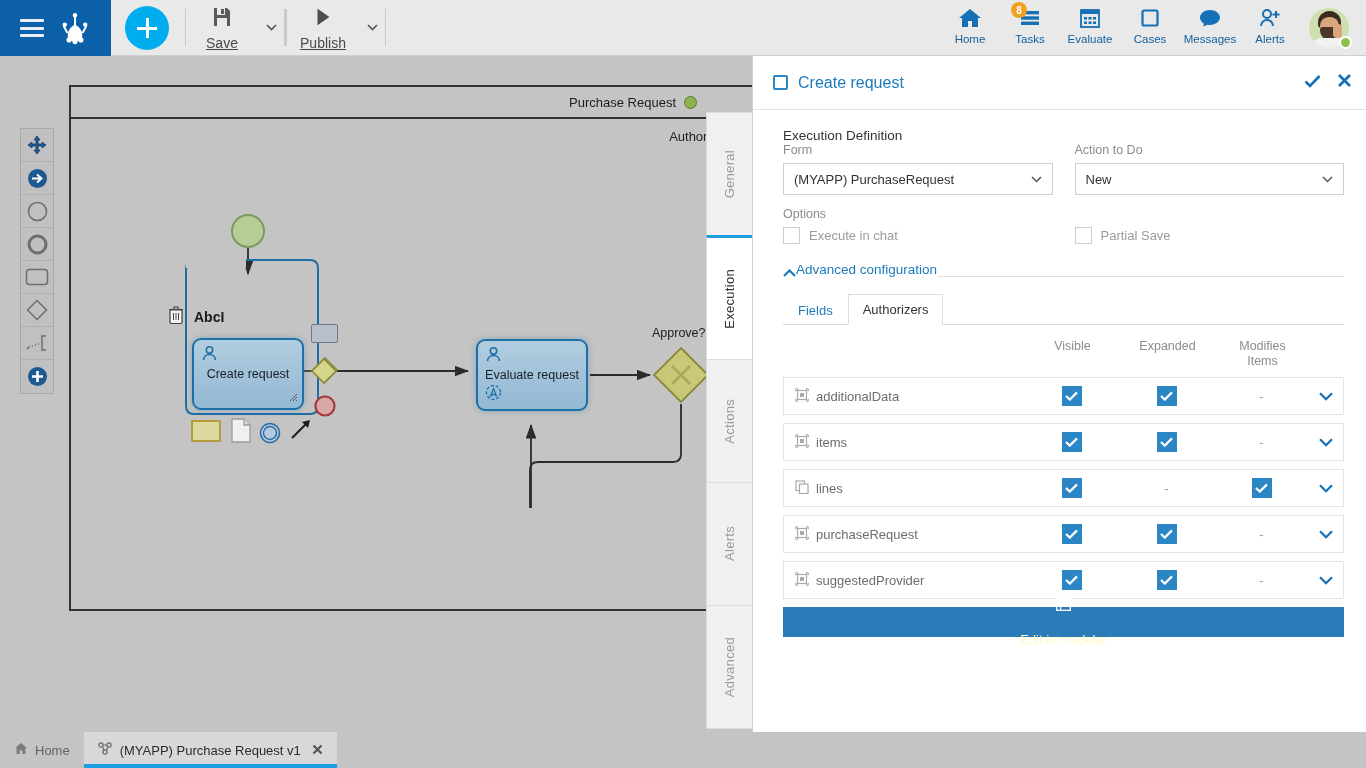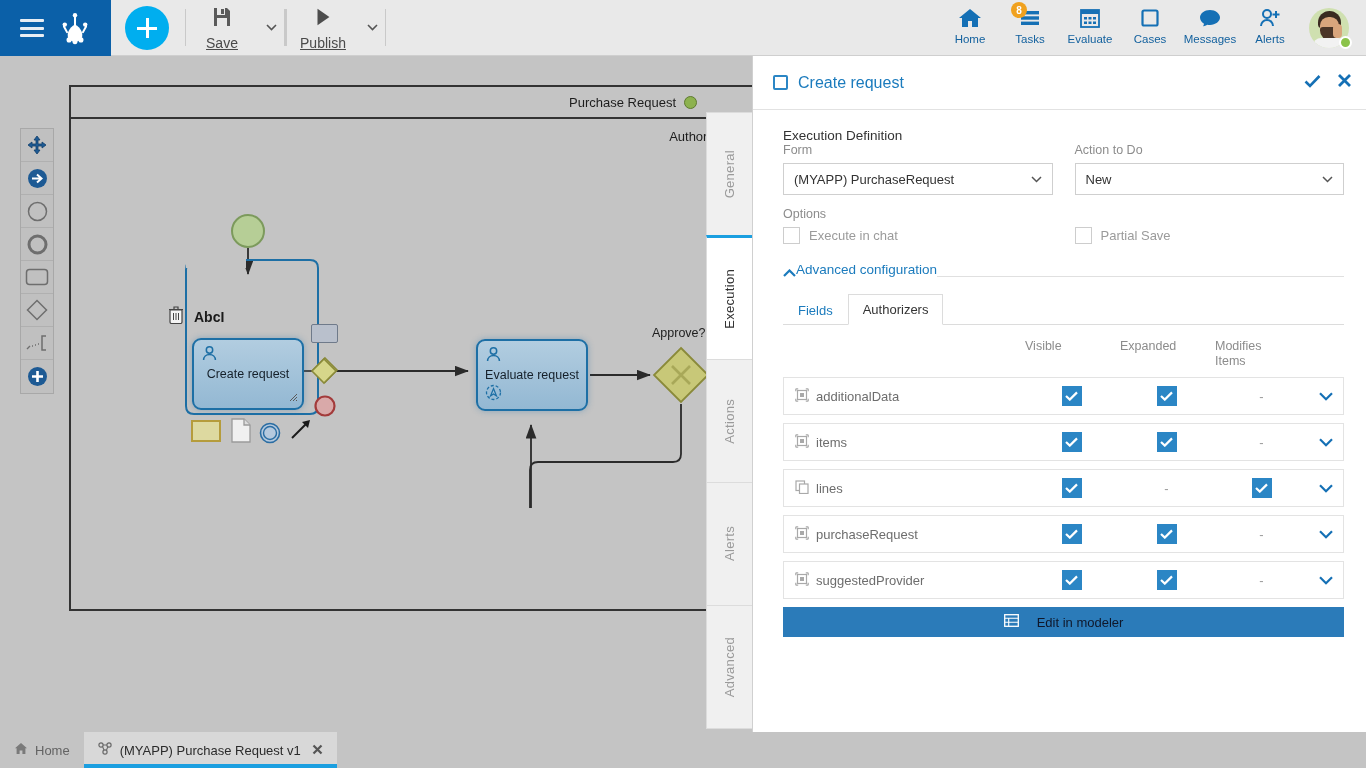--- a/index.html
+++ b/index.html
@@ -177,37 +177,37 @@
   .tab {
     padding: 7px 14px 7px; font-size: 13px; cursor: pointer;
     border: 1px solid transparent; border-bottom: none; position: relative; top: 1px;
   }
   .tab.inactive { color: #1b7bbd; }
   .tab.active { color: #333; background: #fff; border-color: #dcdcdc; border-bottom: 1px solid #fff; }
 
   .ctable { margin-top: 14px; }
   .chead { display: flex; font-size: 12.5px; color: #8c8c8c; padding-bottom: 8px; }
   .chead .cname { flex: 1; }
-  .chead .col { width: 95px; line-height: 15px; }
+  .chead .col { width: 95px; text-align: center; line-height: 15px; }
   .chead .ccaret { width: 34px; }
 
   .crow {
     display: flex; align-items: center; height: 38px; margin-bottom: 8px;
     border: 1px solid #e3e3e3; background: #fff;
   }
   .crow .cname { flex: 1; display: flex; align-items: center; gap: 7px; padding-left: 11px; font-size: 13px; color: #6d6d6d; }
   .crow .col { width: 95px; display: flex; align-items: center; justify-content: center; }
   .crow .ccaret { width: 34px; display: flex; align-items: center; justify-content: center; cursor: pointer; color: #1570b5; }
   .cbx { width: 20px; height: 20px; background: #2b86c5; display: flex; align-items: center; justify-content: center; cursor: pointer; }
   .dash { color: #9b9b9b; font-size: 13px; }
 
   .editbtn {
-    margin-top: 4px; height: 30px; background: #2b7bb9; color: #0f172a;
+    margin-top: 4px; height: 30px; background: #2b7bb9; color: #fef9c3;
     display: flex; align-items: center; justify-content: center; gap: 18px;
-    font-size: 13px; cursor: pointer; width: 100%;
+    font-size: 13px; cursor: pointer; width: 100%; flex-direction: column;
   }
 
   
   .vtabs { position: absolute; left: 706px; top: 112px; width: 46px; }
   .vtab {
     width: 46px; background: #f0f0f0; border: 1px solid #dcdcdc;
     border-right: none; display: flex; align-items: center; justify-content: center;
     cursor: pointer; margin-bottom: -1px;
   }
   .vtab span {

